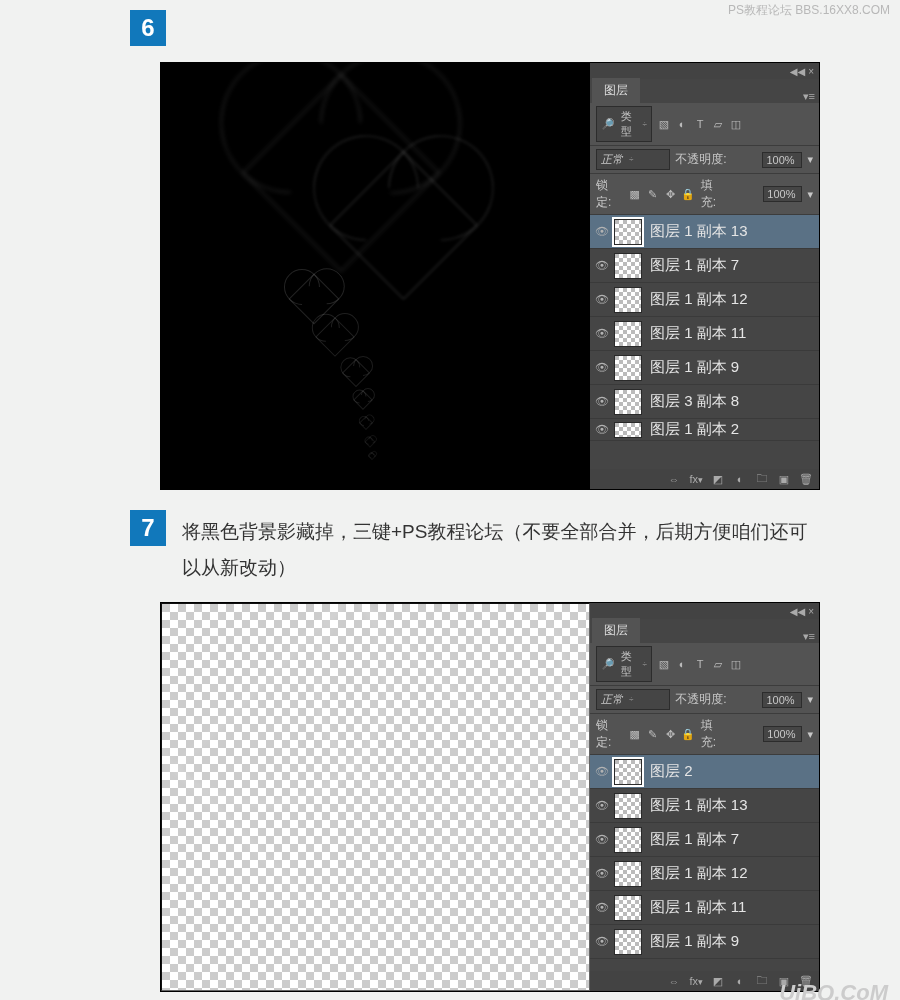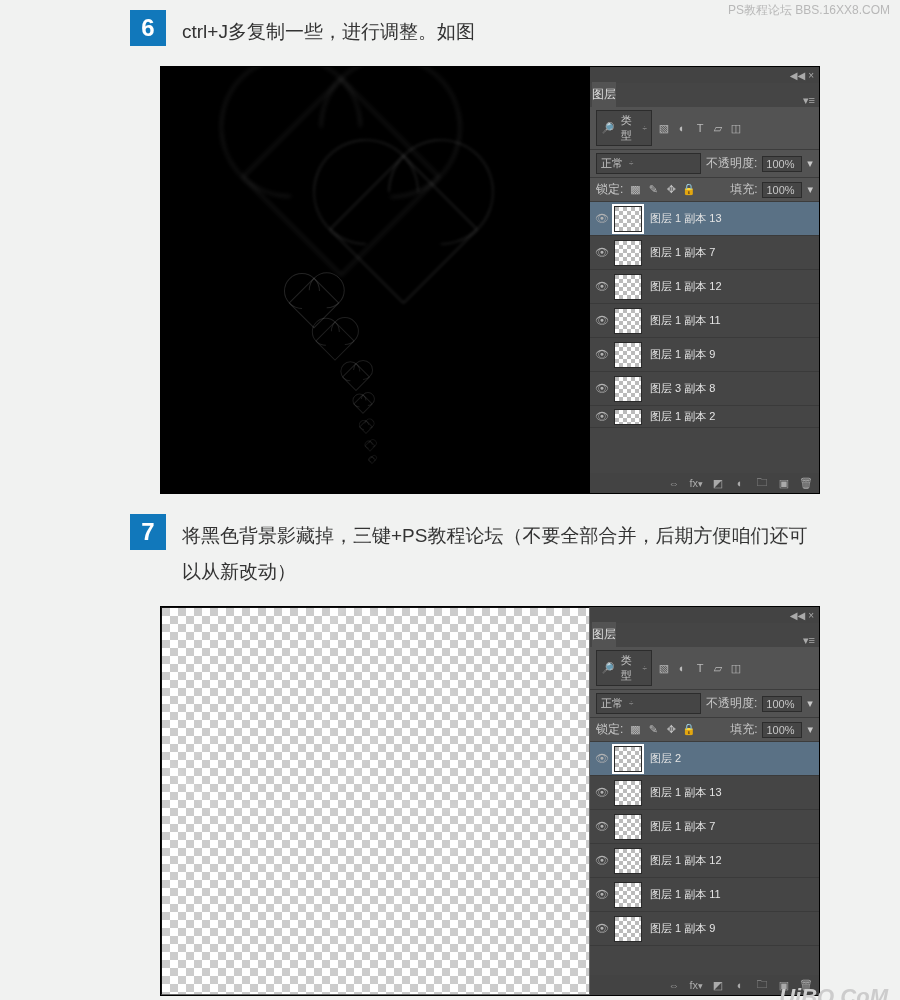--- a/index.html
+++ b/index.html
@@ -69,21 +69,21 @@
 .panel-topbar span { font-size: 10px; color: #aaa; cursor: pointer; }
 .panel-tabs {
   background: #454545;
   height: 24px;
   display: flex;
   align-items: flex-end;
   padding-left: 2px;
 }
 .tab {
   background: #535353;
-  padding: 4px 0;
+  padding: 4px 12px;
   font-size: 12px;
   color: #ddd;
 }
 .panel-menu {
   position: absolute;
   right: 4px;
   color: #aaa;
 }
 .row {
   display: flex;
@@ -96,34 +96,35 @@
 .select {
   background: #454545;
   border: 1px solid #2c2c2c;
   color: #c8c8c8;
   padding: 2px 4px;
   display: flex;
   align-items: center;
   gap: 6px;
 }
 .select.small { width: 56px; }
-.select.wide { flex: 1; max-width: 105px; }
+.select.wide { flex: 1; max-width: 105px; font-style: italic; }
 .select .caret { font-size: 8px; color: #aaa; }
 .btn-icons { display: flex; gap: 4px; align-items: center; }
 .btn-icons .ic {
   width: 14px; height: 14px;
   display: flex; align-items: center; justify-content: center;
   color: #bbb;
 }
 .input-num {
   background: #454545;
   border: 1px solid #2c2c2c;
   color: #c8c8c8;
   padding: 1px 3px;
   width: 40px;
+  margin-left: 31px;
 }
 .layers-list {
   flex: 1;
   background: #454545;
   overflow: hidden;
 }
 .layer-item {
   display: flex;
   align-items: center;
   background: #454545;
@@ -137,21 +138,21 @@
   color: #b3b3b3;
   font-size: 11px;
 }
 .thumb {
   width: 28px; height: 26px;
   background: repeating-conic-gradient(#fff 0 25%, #bbb 0 50%) 0 0 / 8px 8px;
   border: 1px solid #2a2a2a;
   margin-right: 8px;
 }
 .thumb.outlined { outline: 2px solid #fff; }
-.layer-name { color: #e5e5e5; font-size: 11px; }
+.layer-name { color: #e5e5e5; font-size: 15px; }
 .panel-bottom {
   background: #434343;
   height: 20px;
   display: flex;
   align-items: center;
   justify-content: flex-end;
   gap: 8px;
   padding: 0 6px;
 }
 .panel-bottom .bi {
@@ -231,21 +232,20 @@
 </style>
 </head>
 <body>
 
 <div class="watermark-top">PS教程论坛
 BBS.16XX8.COM</div>
 
 <div class="step-block">
   <div class="step-header">
     <div class="step-num">6</div>
-    <div class="step-text">ctrl+J多复制一些，进行调整。如图</div>
   </div>
 
   <div class="ps-screenshot" id="shot1">
 
     <div class="canvas black">
       <div class="heart h1"></div>
       <div class="heart h2"></div>
       <div class="heart h3"></div>
       <div class="heart h4"></div>
       <div class="heart h5"></div>

